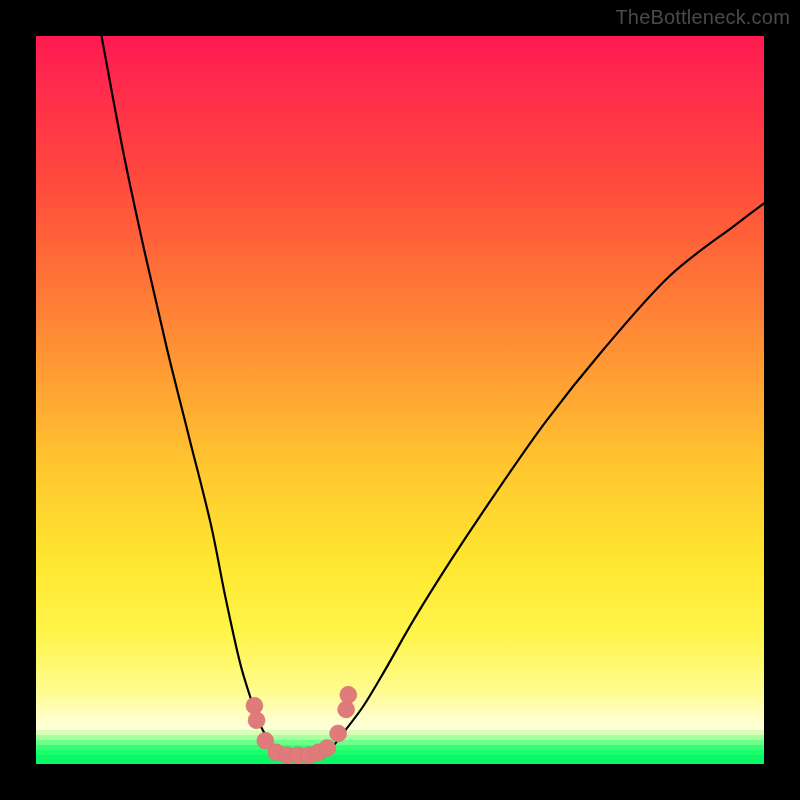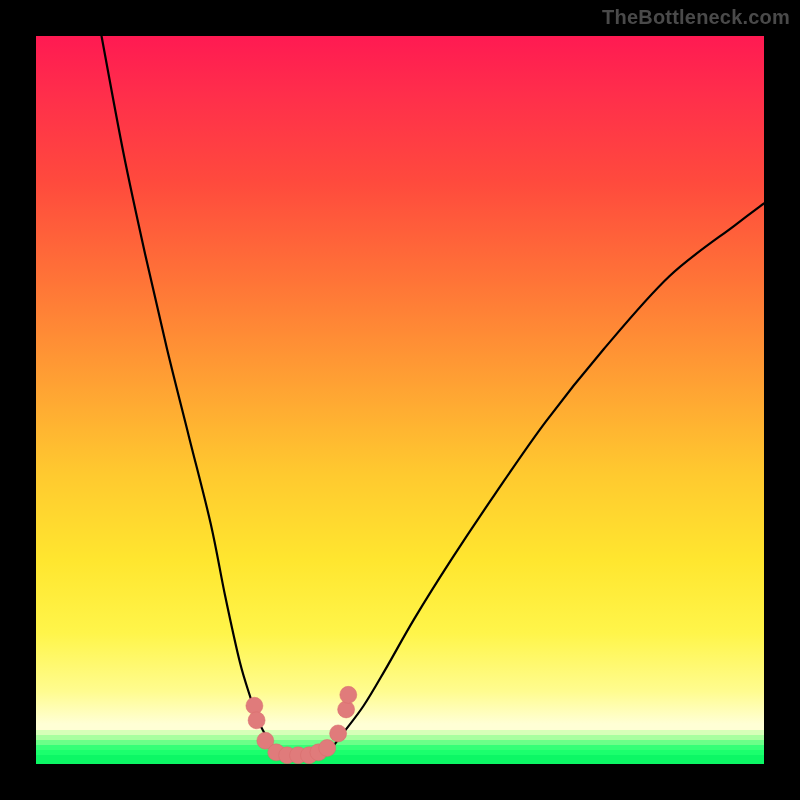--- a/index.html
+++ b/index.html
@@ -52,21 +52,21 @@
         #0cf765 98.8%,
         #0cf765 100%
       );
   }
   .watermark {
     position: absolute;
     top: 6px;
     right: 10px;
     color: #4a4a4a;
     font-size: 20px;
-    font-weight: 700;
+    font-weight: 400;
     letter-spacing: 0.2px;
     user-select: none;
   }
   svg.curves {
     position: absolute;
     top: 0;
     left: 0;
     width: 728px;
     height: 728px;
   }

